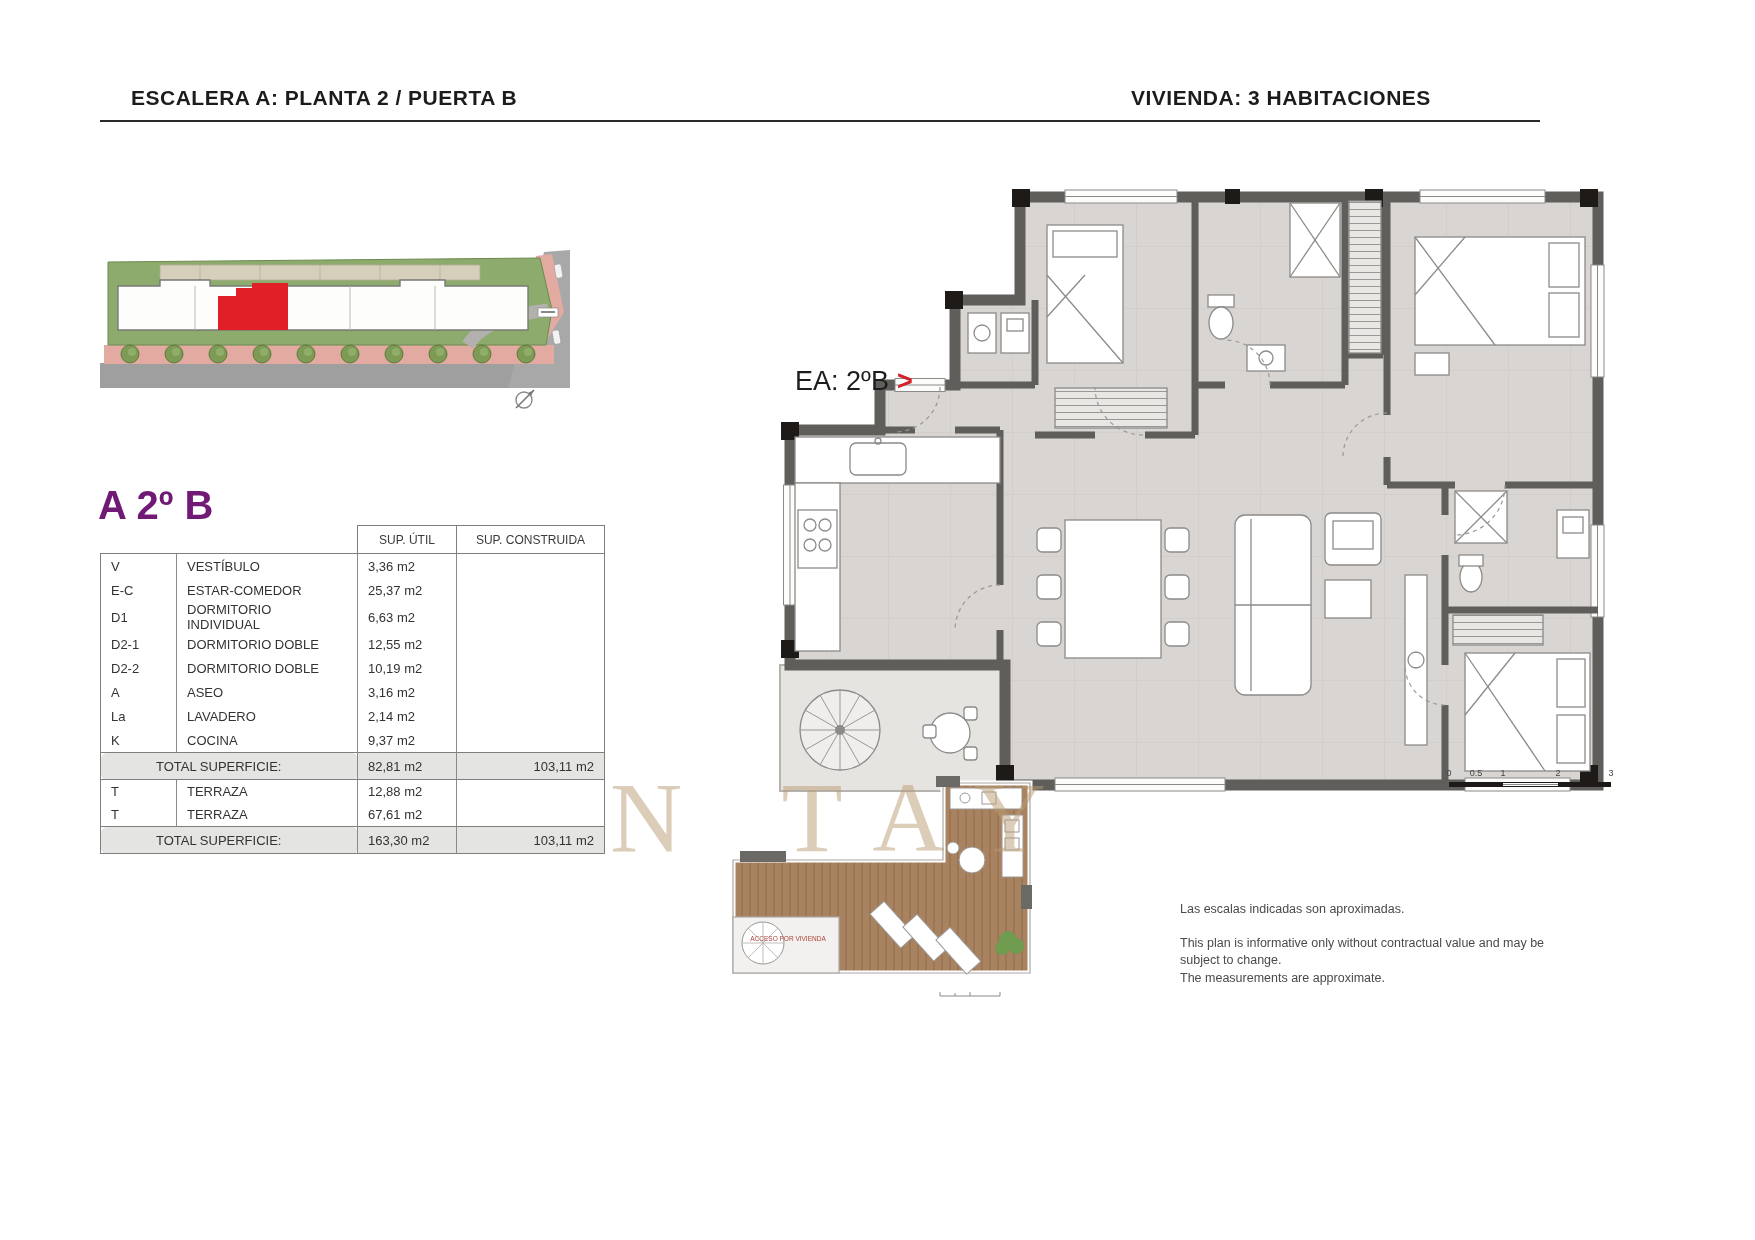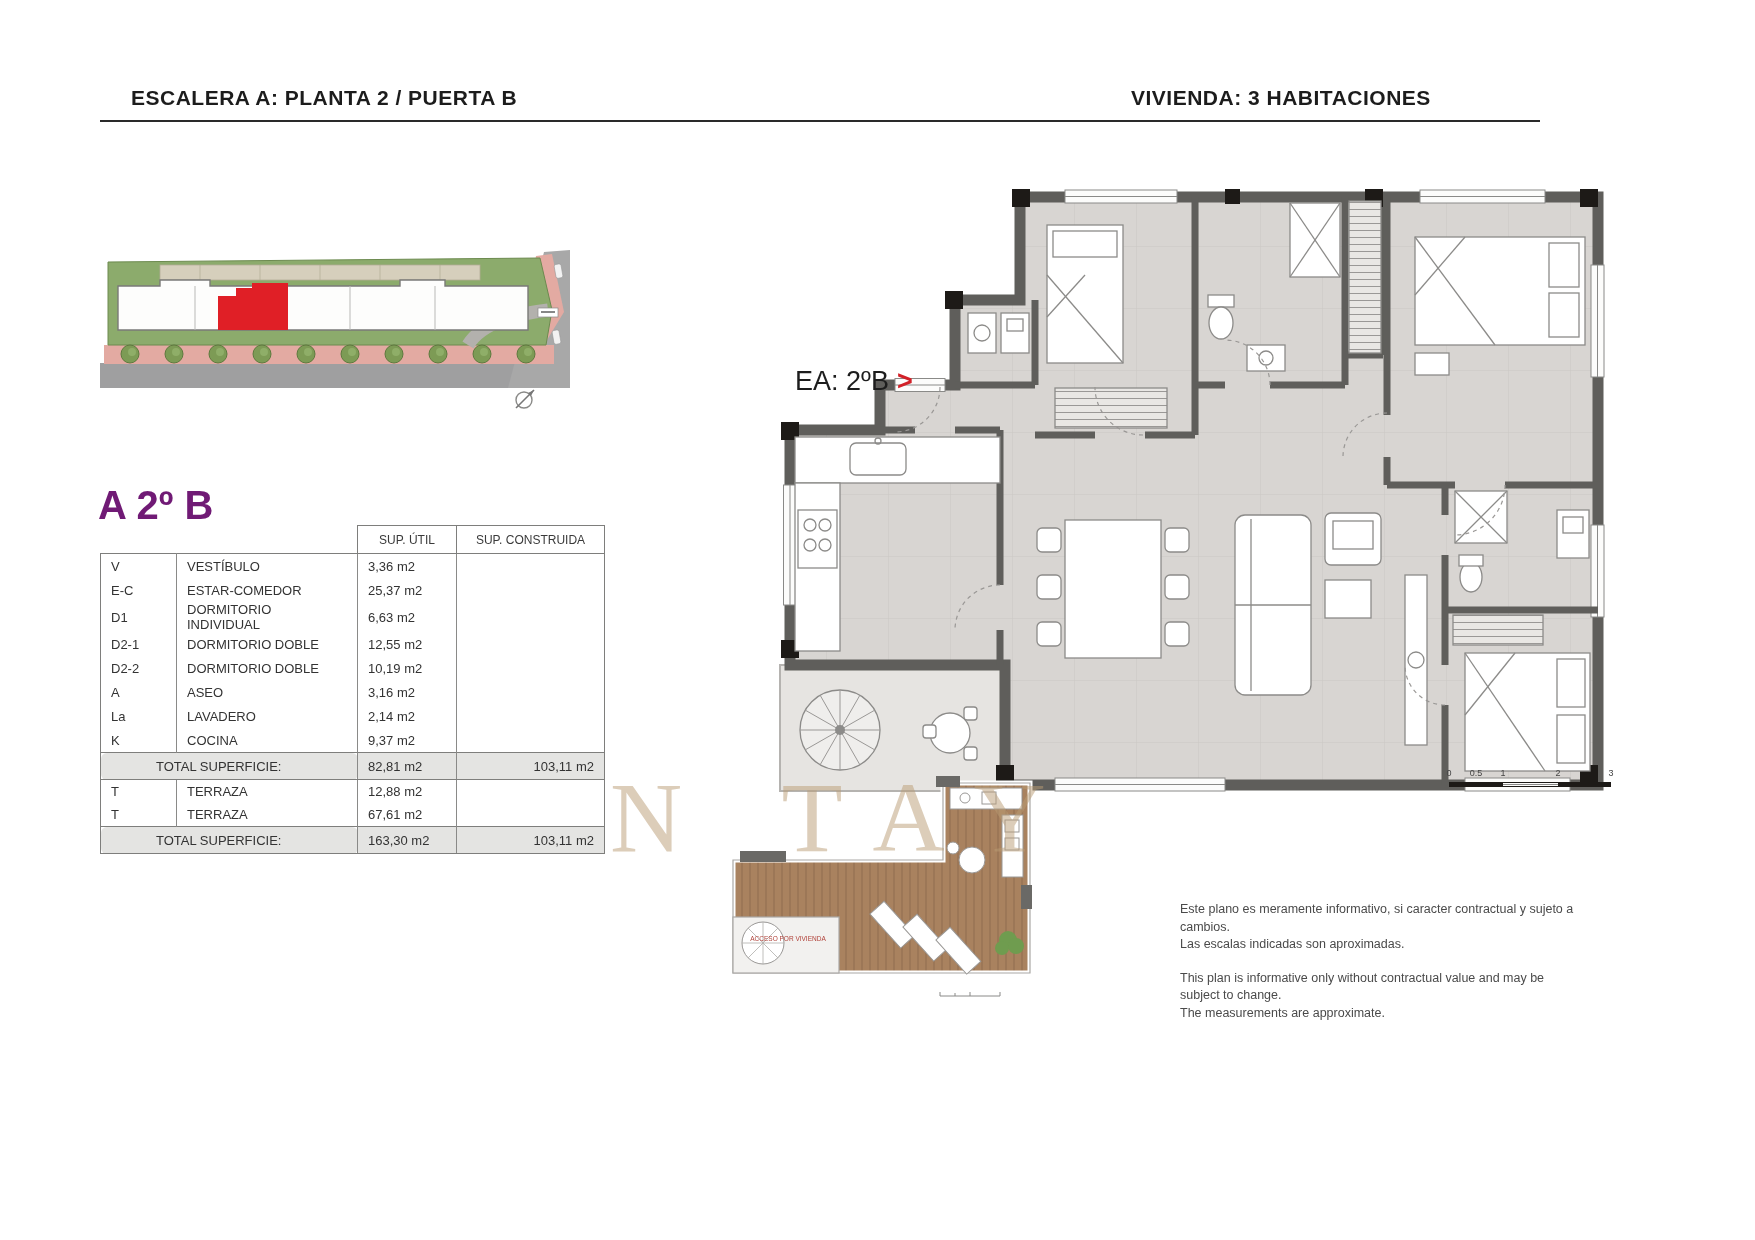--- a/index.html
+++ b/index.html
@@ -471,21 +471,20 @@
     <span class="lab" style="left:56px">1</span>
     <span class="lab" style="left:111px">2</span>
     <span class="lab" style="left:164px">3</span>
     <div class="seg" style="left:2px;width:54px;background:#1d1a17;"></div>
     <div class="seg" style="left:56px;width:55px;height:3px;border-top:1px solid #1d1a17;border-bottom:1px solid #1d1a17;"></div>
     <div class="seg" style="left:111px;width:53px;background:#1d1a17;"></div>
   </div>
 
   <div id="disclaimer">
     <div class="para">
-      <div>Este plano es meramente informativo, si caracter contractual y sujeto a cambios.</div>
       <div>Las escalas indicadas son aproximadas.</div>
     </div>
     <div class="para">
       <div>This plan is informative only without contractual value and may be subject to change.</div>
       <div>The measurements are approximate.</div>
     </div>
   </div>
 
 </div>
 

